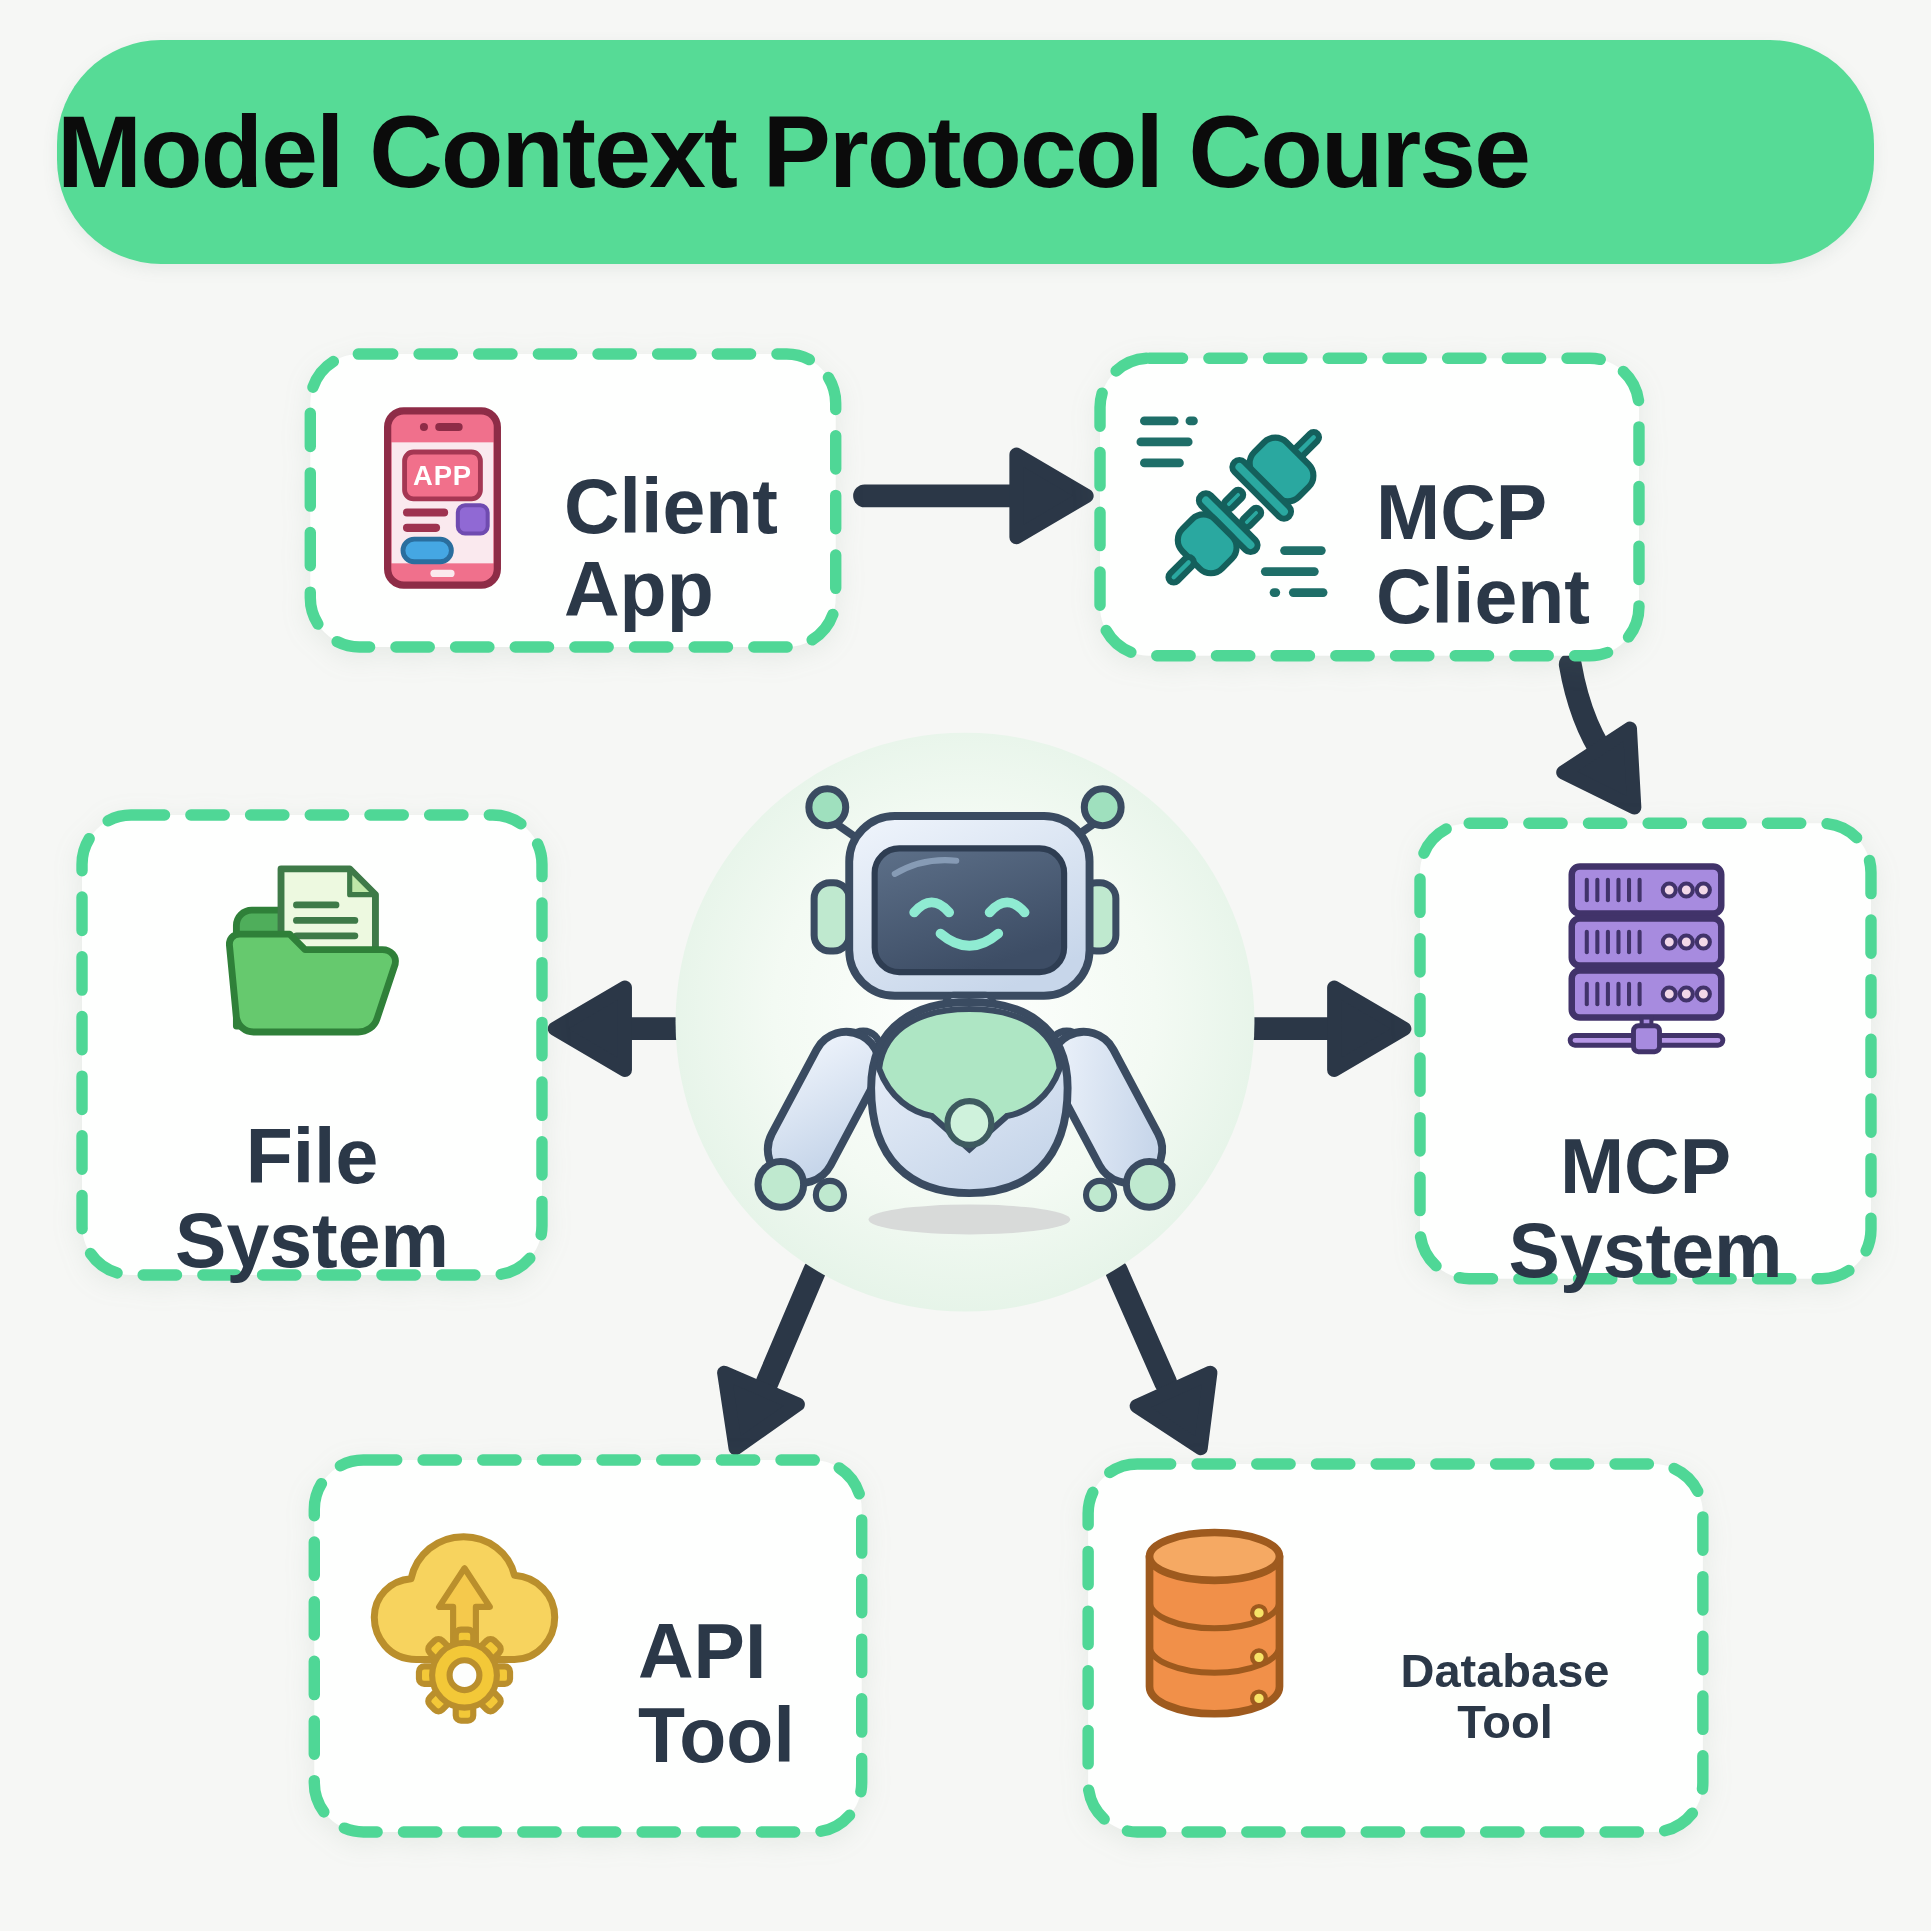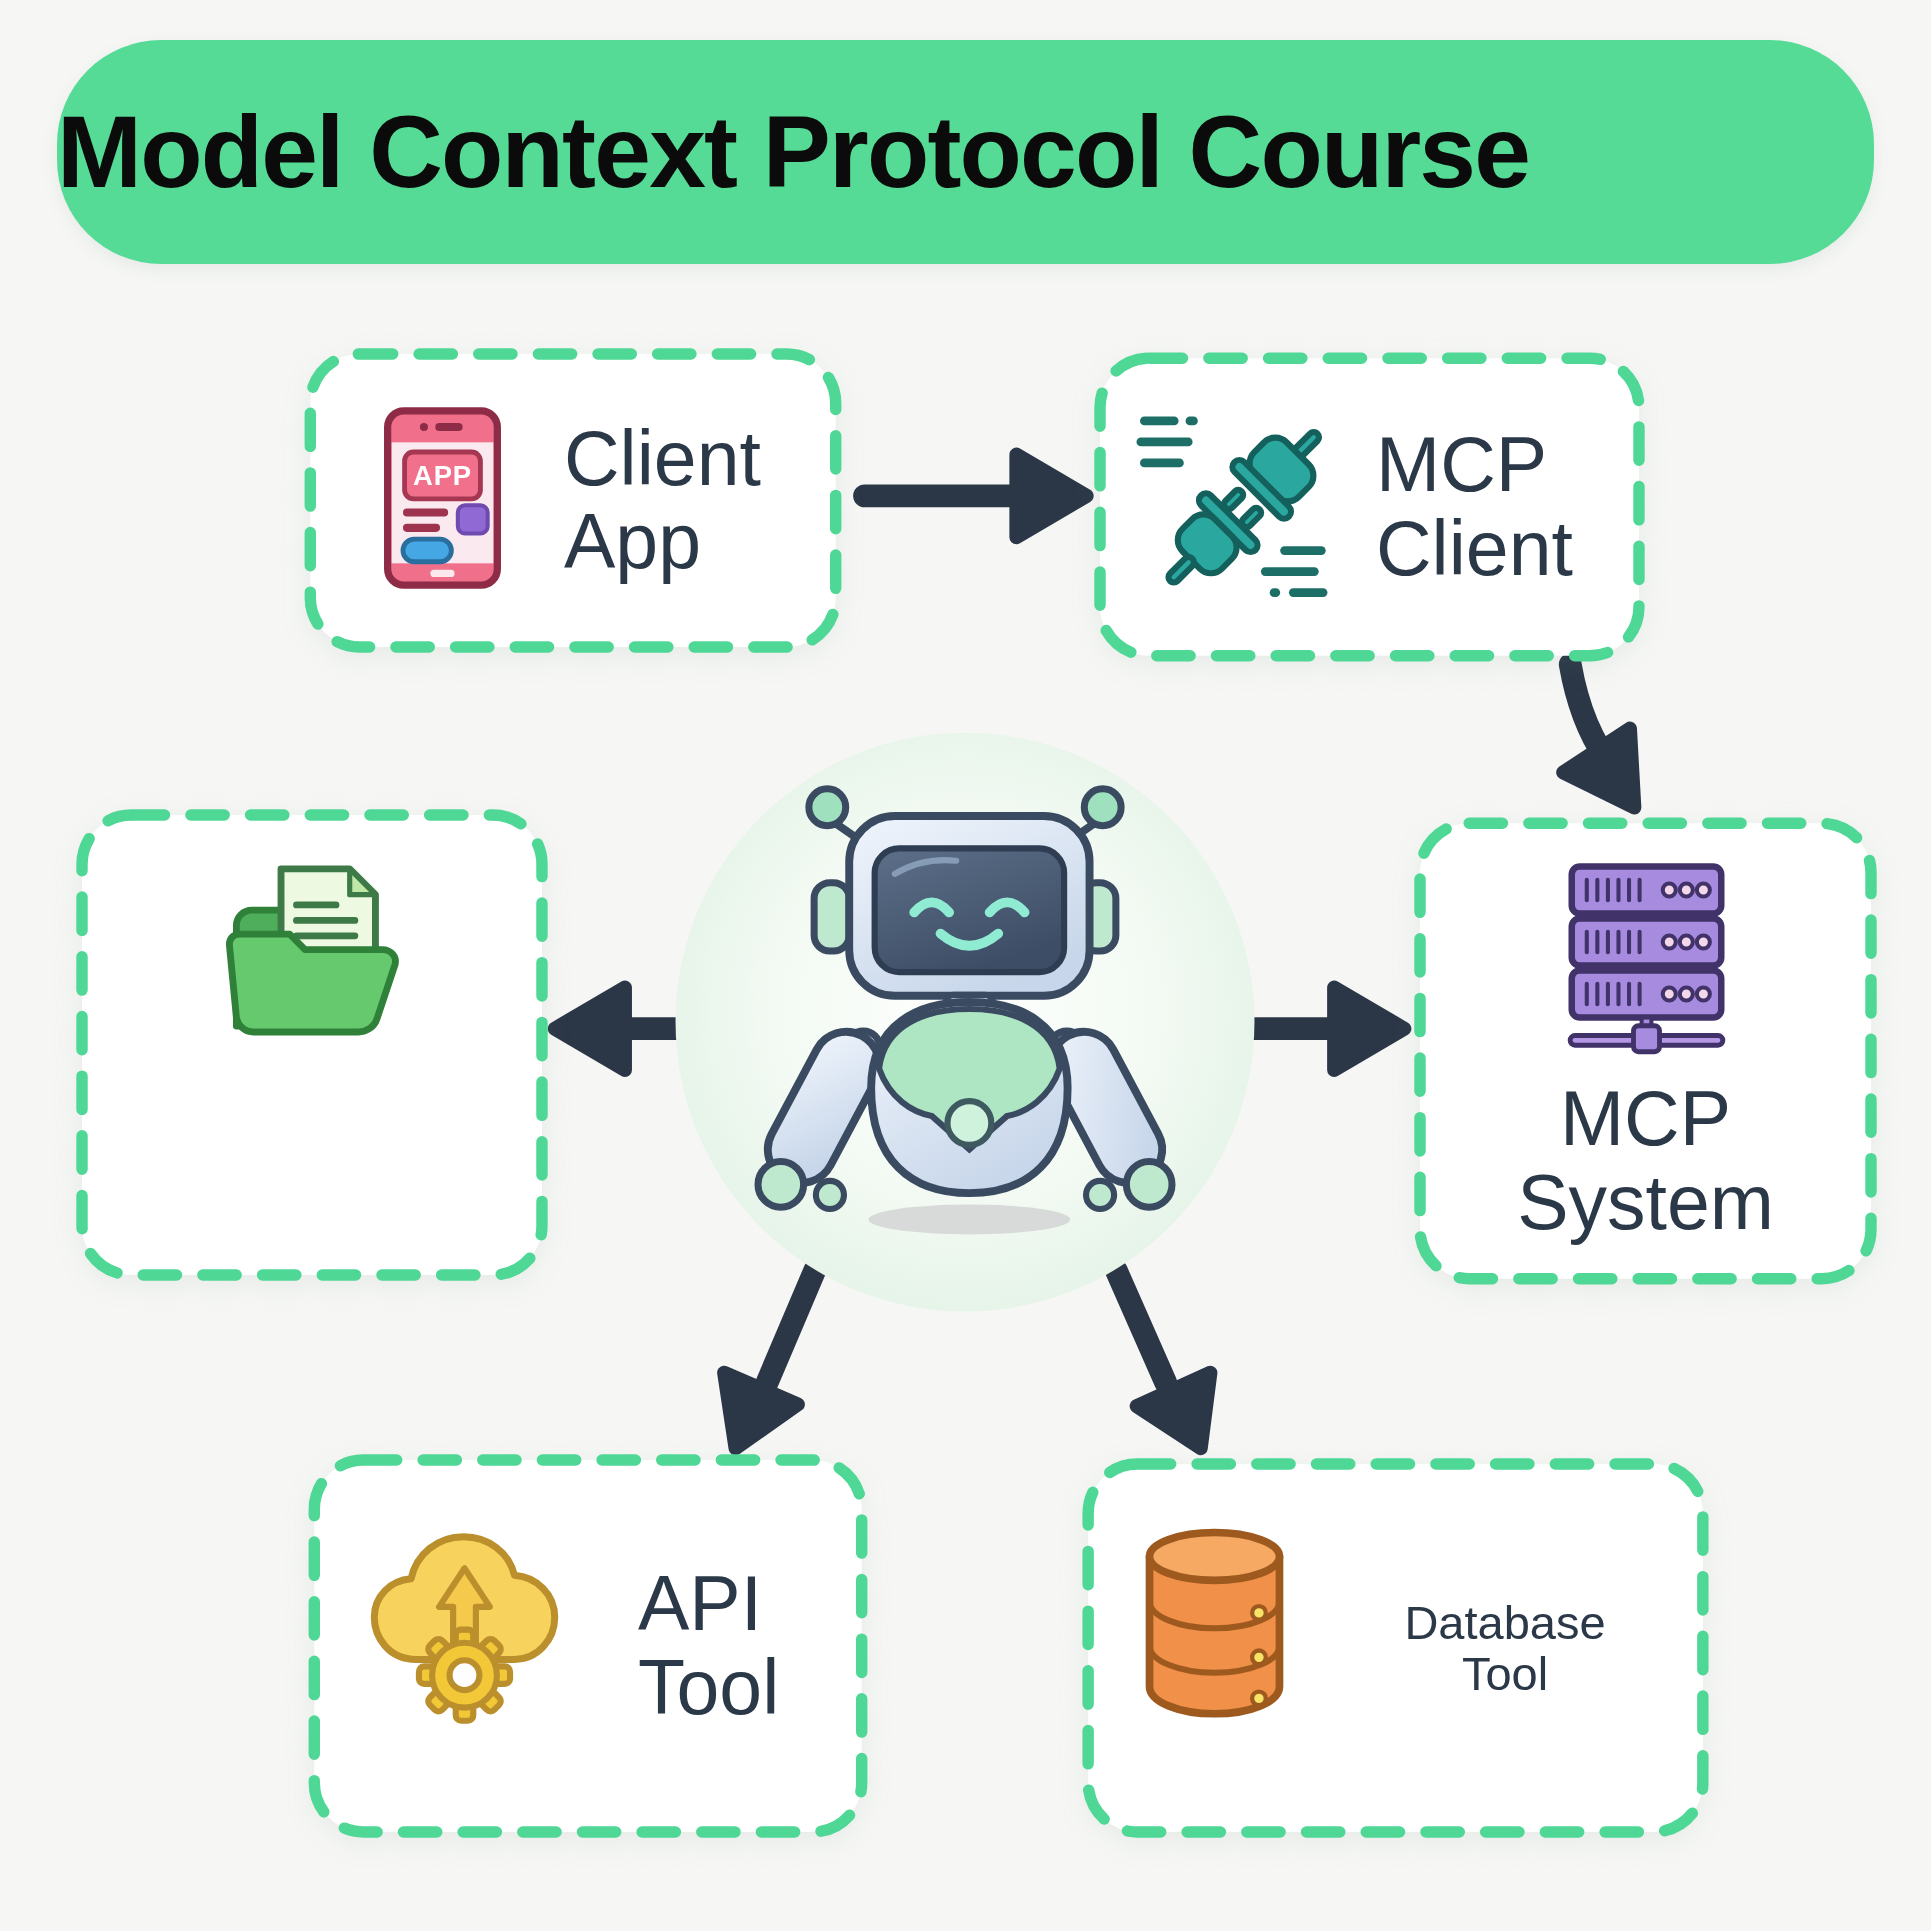--- a/index.html
+++ b/index.html
@@ -27,21 +27,21 @@
 
   
   .node { position: absolute; filter: drop-shadow(0 7px 12.3px rgba(110,135,120,.10)); }
   .node > svg.border { position: absolute; left: 0; top: 0; width: 100%; height: 100%; }
   .dash-rect {
     fill: var(--boxBg, #FEFFFE);
     stroke: var(--dash, #4FD796);
     stroke-width: 13; stroke-dasharray: 38 30; stroke-linecap: round;
   }
   .icon { position: absolute; }
-  .label-block { position: absolute; color: var(--label, #2B3848); font-weight: normal; }
+  .label-block { position: absolute; color: var(--label, #2B3848); font-weight: bold; margin-top: 48px; }
   .label-line { font-size: 77px; line-height: 1.09; white-space: nowrap; }
   .label-block.centered { left: 0; width: 100%; text-align: center; }
   .label-block.vcenter { top: 50%; transform: translateY(-50%); }
   .node-database-tool .label-line { font-size: 47px; }
 
   
   .arrows { position: absolute; left: 0; top: 0; width: 1931px; height: 1931px; }
   .arrow-line { stroke: var(--arrow, #2B3747); stroke-width: 26; stroke-linecap: round; fill: none; }
   .arrow-head { fill: var(--arrow, #2B3747); stroke: var(--arrow, #2B3747); stroke-width: 16; stroke-linejoin: round; }
 
@@ -210,20 +210,24 @@
       <g>
         <path d="M86,22 L166,22 L196,52 L196,150 L86,150 Z" fill="#EDF9E0" stroke="#3E7A48" stroke-width="8" stroke-linejoin="round"></path>
         <path d="M166,22 L196,52 L166,52 Z" fill="#BFE8A8" stroke="#3E7A48" stroke-width="6" stroke-linejoin="round"></path>
         <rect x="100" y="60" width="54" height="8" rx="4" fill="#3E7A48"></rect>
         <rect x="100" y="78" width="76" height="8" rx="4" fill="#3E7A48"></rect>
         <rect x="100" y="96" width="76" height="8" rx="4" fill="#3E7A48"></rect>
         <rect x="100" y="114" width="64" height="8" rx="4" fill="#3E7A48"></rect>
       </g>
       <path d="M38,98 L96,98 L114,116 L204,116 C214,116 221,124 219,133 L198,196 C195,206 186,212 176,212 L54,212 C44,212 36,205 34,195 L26,112 C25,104 30,98 38,98 Z" fill="#66C96E" stroke="#2F8039" stroke-width="8" stroke-linejoin="round"></path>
     </svg>
+    <div class="label-block centered" style="top:259px;">
+      <div class="label-line">File</div>
+      <div class="label-line">System</div>
+    </div>
   </div>
 
   <div class="node node-mcp-server" style="left:1413px; top:816px; width:465px; height:470px;">
     <svg class="border" viewBox="0 0 530 535">
         <rect class="dash-rect" x="8" y="8" width="514" height="519" rx="56"></rect>
       </svg>
     <svg class="icon" style="left:136px; top:37px; width:195px; height:204px;" viewBox="0 0 240 250">
       <g>
         <rect x="28" y="16" width="184" height="58" rx="10" fill="#A78BDF" stroke="#41336A" stroke-width="8"></rect>
         <g fill="#41336A">

